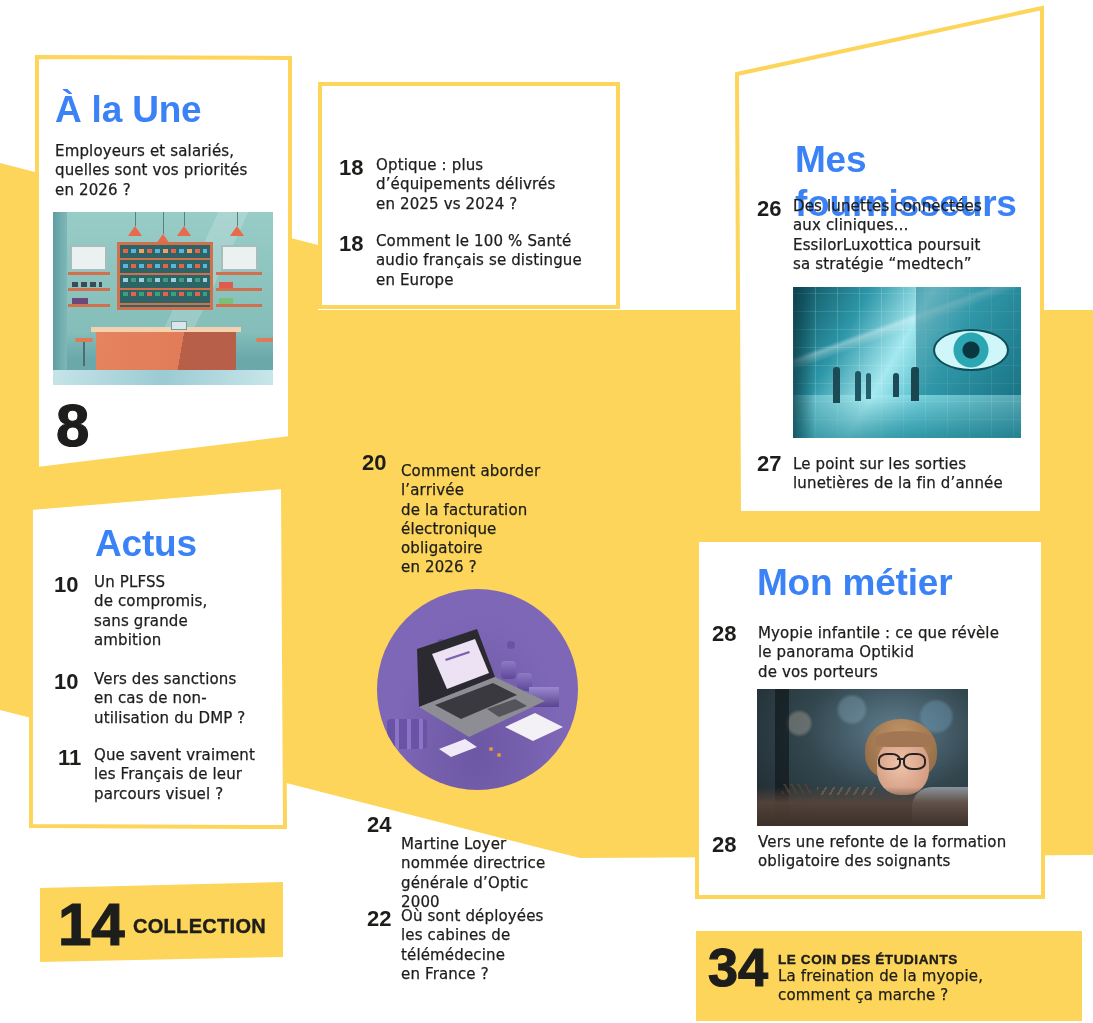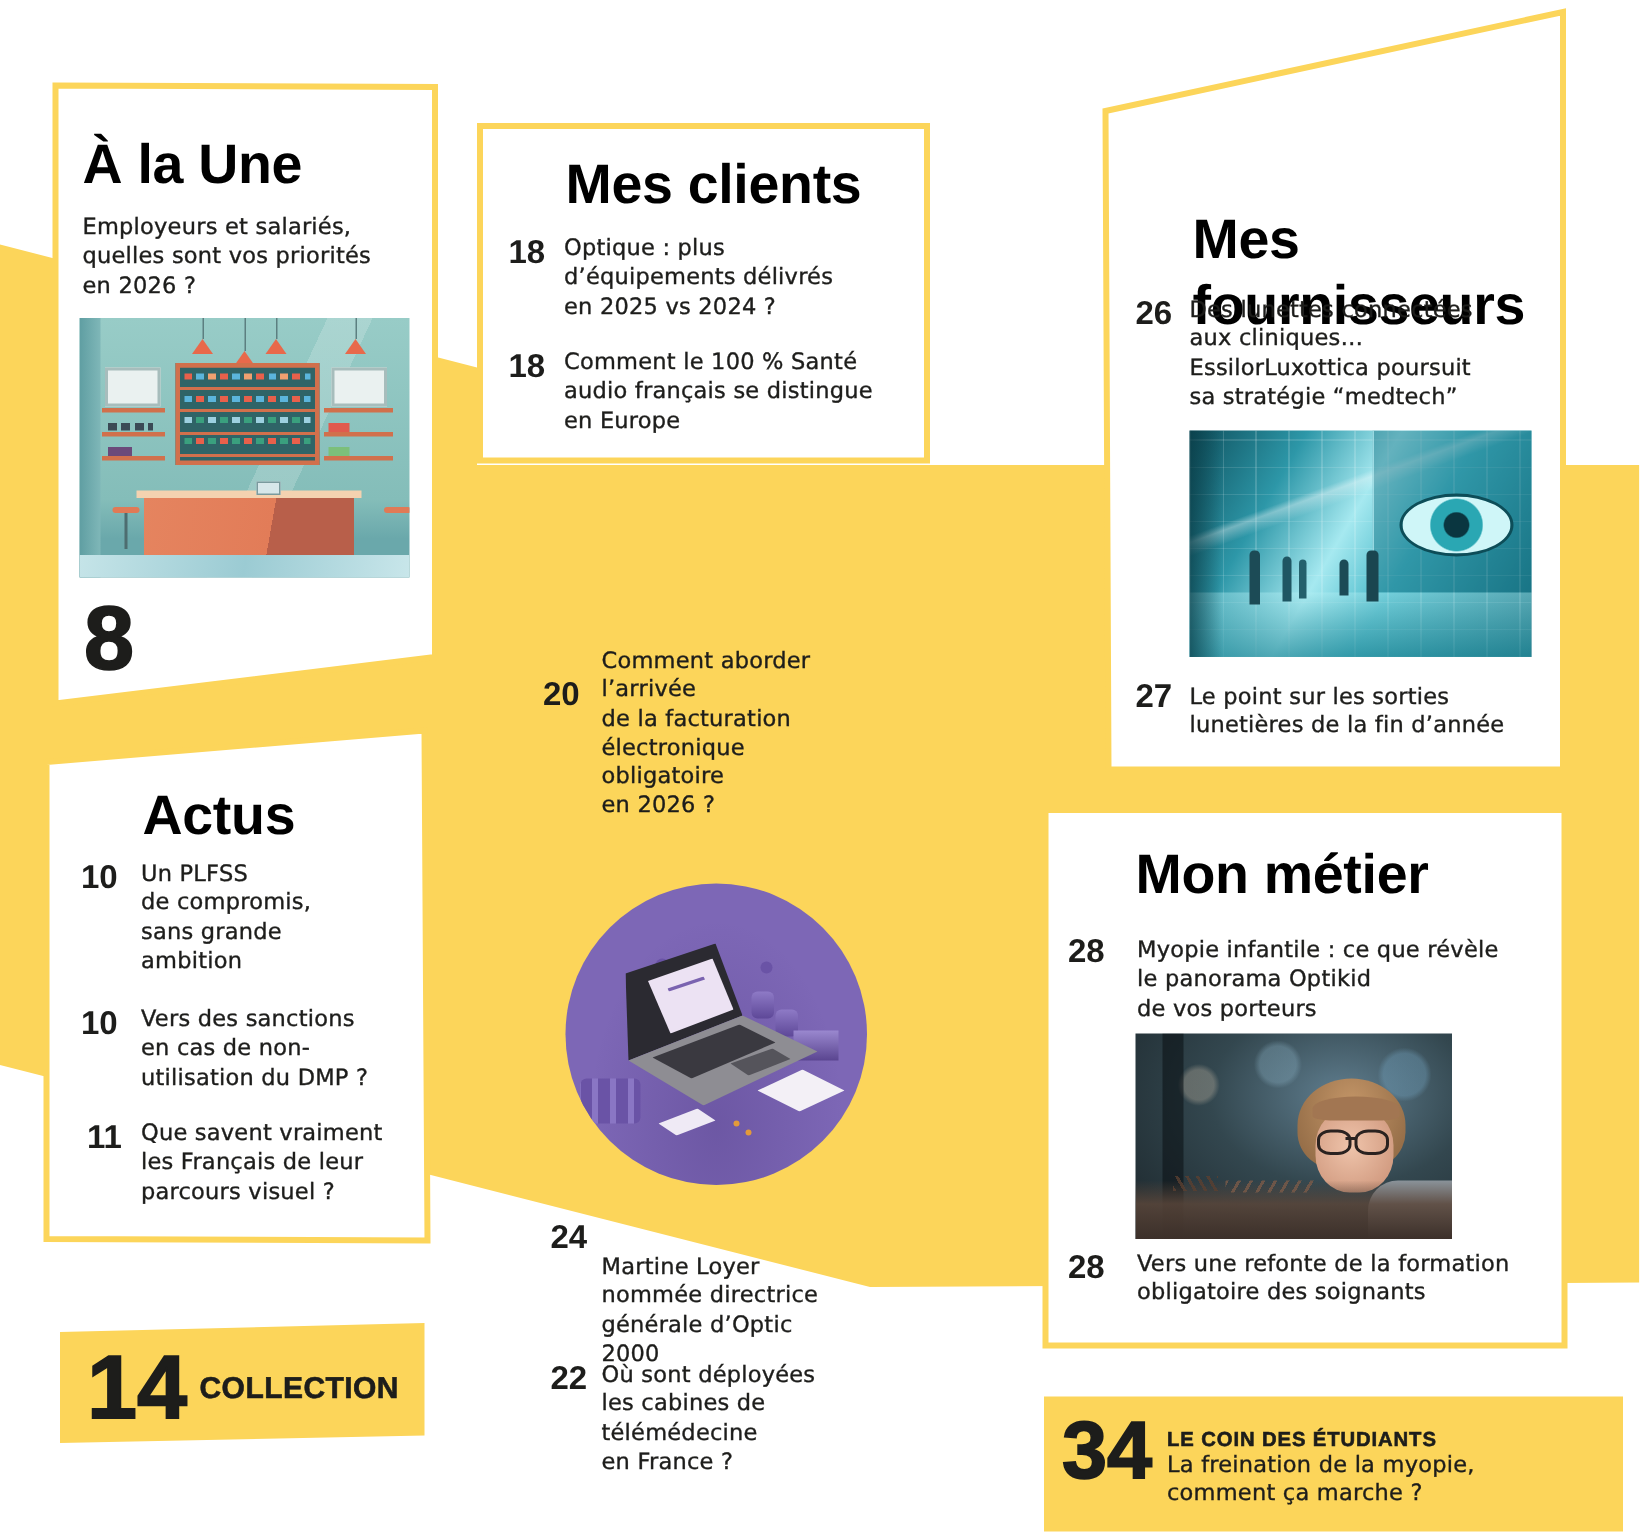--- a/index.html
+++ b/index.html
@@ -3,21 +3,21 @@
 <meta charset="utf-8">
 <style>
   html, body { margin: 0; padding: 0; background: #ffffff; }
   #page {
     position: relative; width: 1093px; height: 1023px; overflow: hidden;
     background: #ffffff; color: #1d1d1b;
   }
   #shapes { position: absolute; left: 0; top: 0; }
   .title {
     position: absolute; font-family: "Liberation Sans", sans-serif; font-weight: 700;
-    font-size: 37px; line-height: 44px; letter-spacing: -0.2px; white-space: pre; color: #000000;
+    font-size: 37px; line-height: 44px; letter-spacing: -0.2px; white-space: pre; color: #3b82f6;
   }
   .txt {
     position: absolute; font-family: "DejaVu Sans", sans-serif; font-weight: 400;
     font-size: 15px; line-height: 19.3px; letter-spacing: 0.15px; white-space: pre;
     color: #1d1d1b; -webkit-text-stroke: 0.25px #1d1d1b;
   }
   .num {
     position: absolute; font-family: "Liberation Sans", sans-serif; font-weight: 700;
     font-size: 22px; line-height: 22px; color: #1d1d1b; white-space: pre;
   }
@@ -95,21 +95,20 @@
 
     <div style="left:22px;top:126px;width:18px;height:4px;background:#e07a56;border-radius:2px;"></div>
     <div style="left:30px;top:130px;width:2px;height:24px;background:#4d6d70;"></div>
     <div style="left:203px;top:126px;width:18px;height:4px;background:#e07a56;border-radius:2px;"></div>
 
     <div style="left:0;top:158px;width:220px;height:15px;background:linear-gradient(100deg,#c5e4e8 0%,#9bcbd3 50%,#c8e6ea 100%);"></div>
   </div>
 
   <div class="big" style="left:56px;top:396px;">8</div>
 
-  <div class="title" style="left:377px;top:101px;">Mes clients</div>
   <div>
     <div class="num" style="left:339px;top:157px;">18</div>
     <div class="txt" style="left:376px;top:156px;">Optique : plus
 d’équipements délivrés
 en 2025 vs 2024 ?</div>
   </div>
   <div>
     <div class="num" style="left:339px;top:233px;">18</div>
     <div class="txt" style="left:376px;top:232px;">Comment le 100 % Santé
 audio français se distingue
@@ -141,21 +140,21 @@
   </div>
 
   <div>
     <div class="num" style="left:757px;top:453px;">27</div>
     <div class="txt" style="left:793px;top:455px;">Le point sur les sorties
 lunetières de la fin d’année</div>
   </div>
 
   <div>
     <div class="num" style="left:362px;top:452px;">20</div>
-    <div class="txt" style="left:401px;top:431px;">Comment aborder
+    <div class="txt" style="left:401px;top:462px;">Comment aborder
 l’arrivée
 de la facturation
 électronique
 obligatoire
 en 2026 ?</div>
   </div>
 
   <div class="img" style="left:377px;top:589px;width:201px;height:201px;border-radius:50%;background:#7d67b6;">
     <div style="left:0;top:0;width:201px;height:201px;background:radial-gradient(ellipse at 50% 80%,rgba(60,40,110,0.25),transparent 60%);"></div>
 

